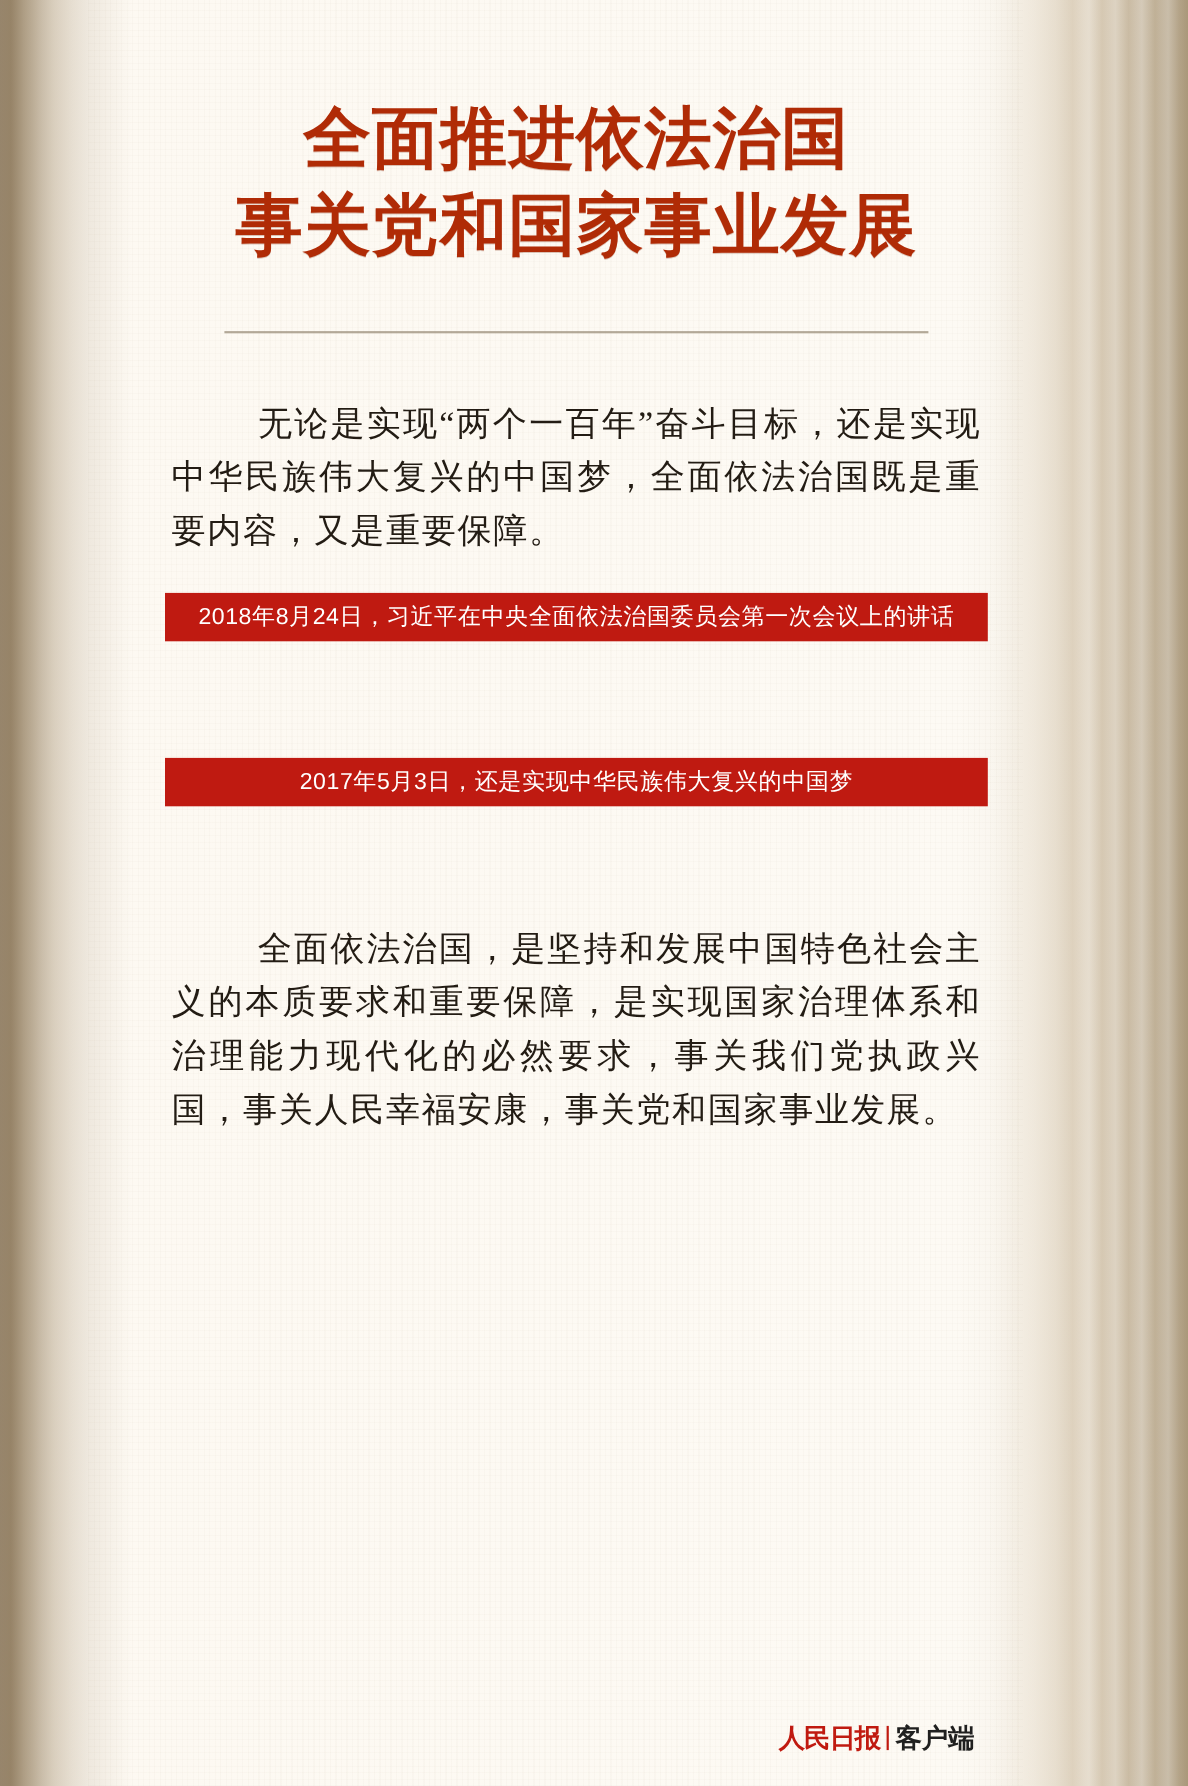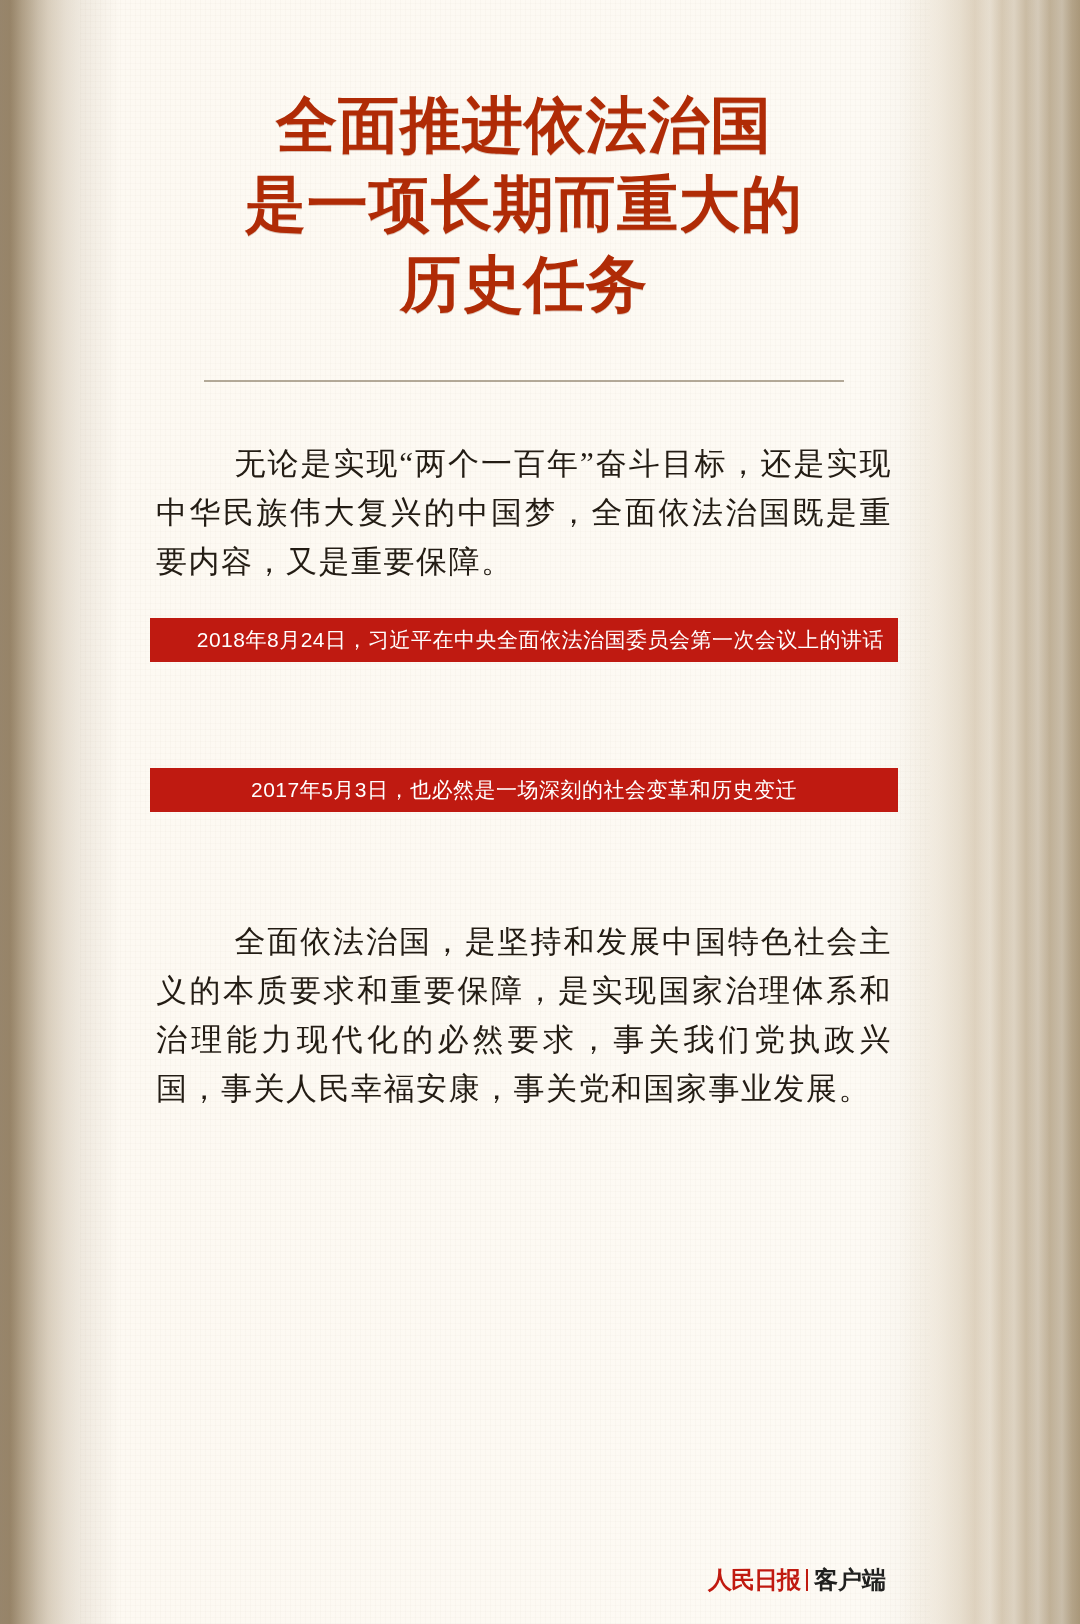--- a/index.html
+++ b/index.html
@@ -104,21 +104,21 @@
   }
   .quote .indent { display: inline-block; width: 78px; }
 
   .source {
     margin-top: 20px;
     background: #bf1a11;
     color: #ffffff;
     font-size: 21px;
     line-height: 1;
     padding: 11px 14px 12px 14px;
-    text-align: right;
+    text-align: center;
     letter-spacing: 0.5px;
     font-family: "Liberation Sans", "DejaVu Sans", sans-serif;
   }
   .source.center { text-align: center; }
 
   .footer {
     position: absolute;
     right: 194px;
     bottom: 28px;
     display: flex;
@@ -151,33 +151,32 @@
 
 <div class="page">
   <div class="paper-texture"></div>
   <div class="spine-shadow"></div>
   <div class="edge-shadow"></div>
 
   <div class="content">
 
     <h1 class="title">
       <span class="title-line">全面推进依法治国</span>
-      <span class="title-line">是一项长期而重大的</span>
-      <span class="title-line">历史任务</span>
+      <span class="title-line">事关党和国家事业发展</span>
     </h1>
 
     <div class="divider"></div>
 
     <div class="block first">
       <p class="quote"><span class="indent"></span><span>无论是实现“两个一百年”奋斗目标，还是实现中华民族伟大复兴的中国梦，全面依法治国既是重要内容，又是重要保障。</span></p>
       <div class="source">2018年8月24日，习近平在中央全面依法治国委员会第一次会议上的讲话</div>
     </div>
 
     <div class="block second">
-      <div class="source center">2017年5月3日，也必然是一场深刻的社会变革和历史变迁</div>
+      <div class="source center">2017年5月3日，还是实现中华民族伟大复兴的中国梦</div>
     </div>
 
     <div class="block third">
       <p class="quote"><span class="indent"></span><span>全面依法治国，是坚持和发展中国特色社会主义的本质要求和重要保障，是实现国家治理体系和治理能力现代化的必然要求，事关我们党执政兴国，事关人民幸福安康，事关党和国家事业发展。</span></p>
 
     </div>
 
   </div>
 
   <div class="footer">

